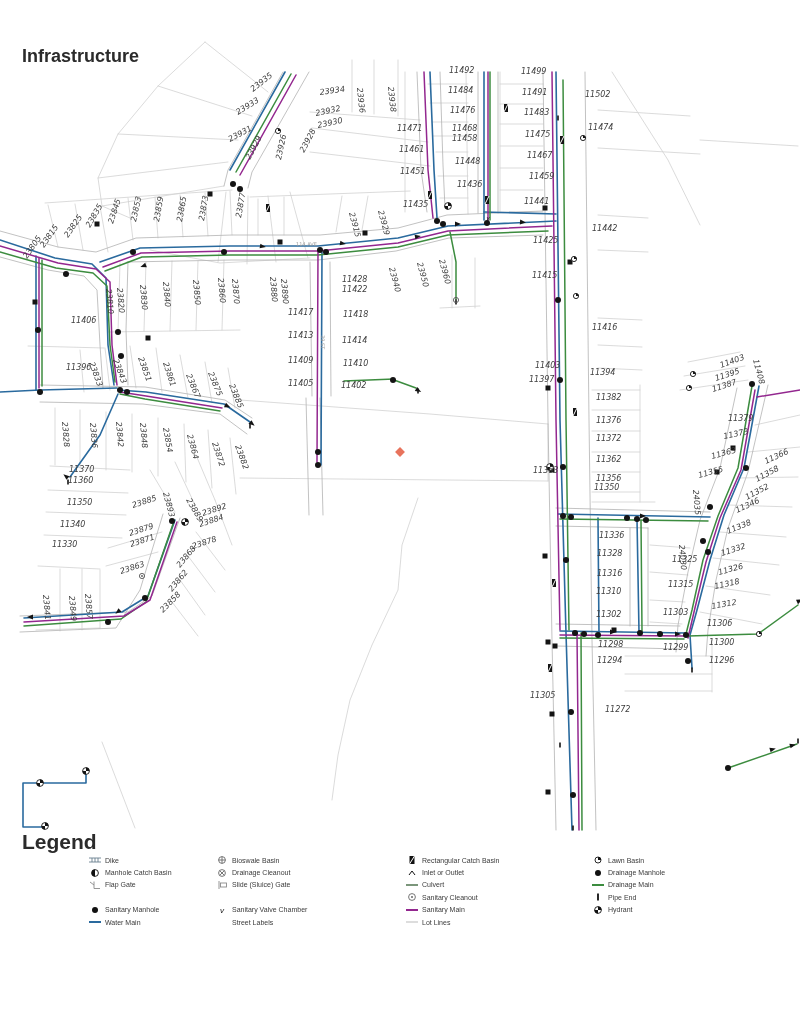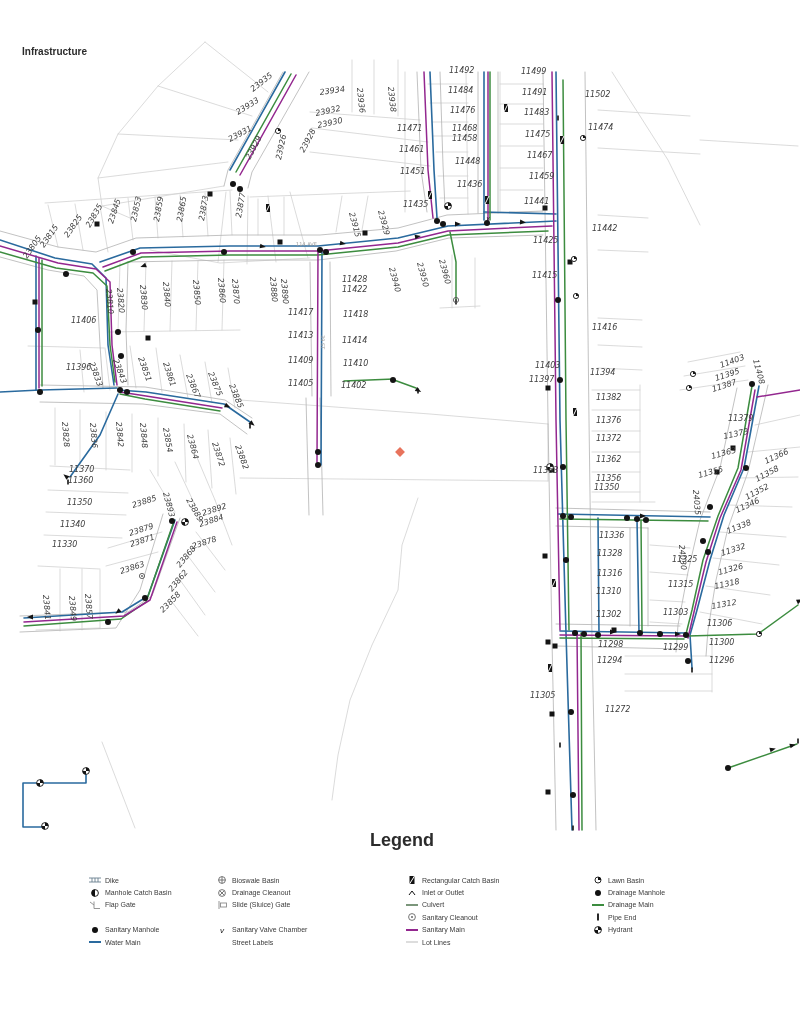--- a/index.html
+++ b/index.html
@@ -1,20 +1,20 @@
 <!DOCTYPE html>
 <html><head>
 <meta charset="utf-8">
 <style>
   html,body{margin:0;padding:0;background:#fff;}
   body{width:800px;height:1035px;position:relative;font-family:"Liberation Sans",sans-serif;overflow:hidden;}
-  #map-title{position:absolute;left:22px;top:46px;font-size:10px;font-weight:600;color:#2b2b2b;}
+  #map-title{position:absolute;left:22px;top:46px;font-size:18px;font-weight:600;color:#2b2b2b;}
   #map-svg{position:absolute;left:0;top:0;}
   #legend{position:absolute;left:22px;top:830px;width:760px;}
-  #legend-title{font-size:18px;font-weight:600;color:#2b2b2b;margin-bottom:23px;text-align:center;}
+  #legend-title{font-size:21px;font-weight:600;color:#2b2b2b;margin-bottom:0;}
   .legend-cols{display:flex;margin-left:66px;}
   .legend-col{display:flex;flex-direction:column;}
   .legend-col:nth-child(1){width:127px;}
   .legend-col:nth-child(2){width:190px;}
   .legend-col:nth-child(3){width:186px;}
   .legend-col:nth-child(4){width:160px;}
   .legend-item{display:flex;align-items:center;height:12.4px;font-size:7px;color:#3a3a3a;}
   .legend-item svg{width:14px;height:10px;margin-right:3px;flex:0 0 14px;}
   .legend-item.spacer{visibility:hidden;}
 </style>

